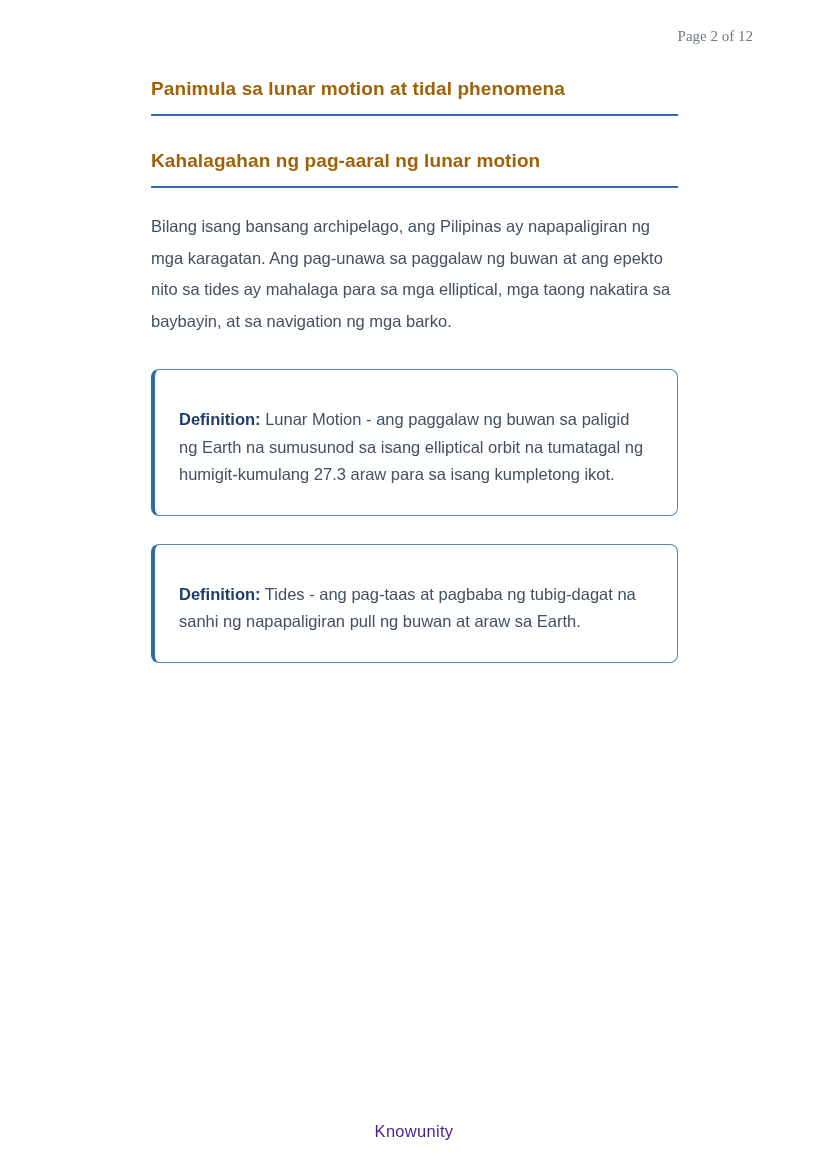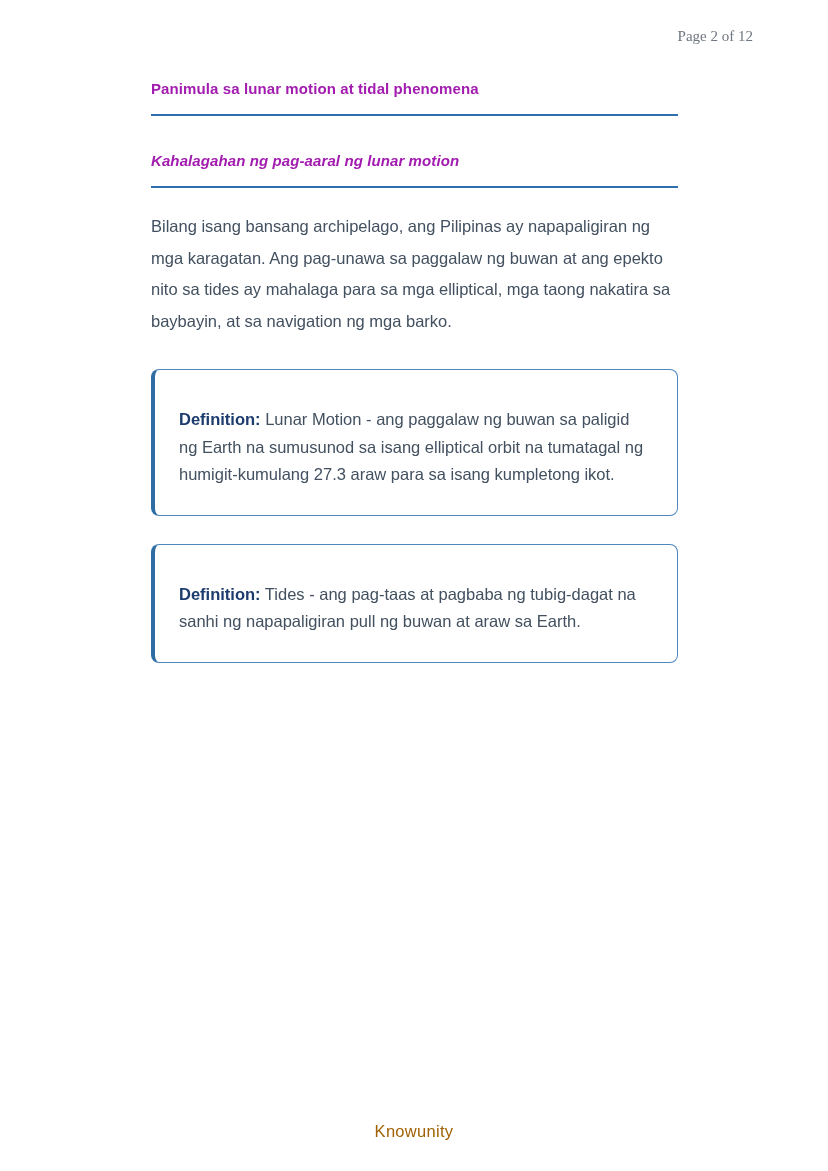--- a/index.html
+++ b/index.html
@@ -22,41 +22,41 @@
   }
 
   .content {
     position: absolute;
     left: 151px;
     top: 78px;
     width: 527px;
   }
 
   .section-heading {
-    font-size: 15px;
+    font-size: 19px;
     font-weight: bold;
-    color: #a21caf;
+    color: #a16207;
     line-height: 22px;
     letter-spacing: 0.1px;
   }
 
   .rule {
     border: none;
     border-top: 2px solid #2f6fae;
     margin-top: 14px;
   }
 
   .body-text {
     margin-top: 23px;
     font-size: 16.5px;
     line-height: 31.5px;
     color: #42505f;
   }
 
-  .heading-2 { margin-top: 34px; font-style: italic; }
+  .heading-2 { margin-top: 34px; }
 
   .def-box {
     margin-top: 32px;
     border: 1.5px solid #4d87bd;
     border-left: 4px solid #2e6da4;
     border-radius: 8px;
     padding: 36px 26px 26px 24px;
     font-size: 16.5px;
     line-height: 27.5px;
     color: #42505f;
@@ -69,21 +69,21 @@
     color: #1d3c6e;
   }
 
   .footer {
     position: absolute;
     left: 0;
     top: 1122px;
     width: 828px;
     text-align: center;
     font-size: 16.5px;
-    color: #a16207;
+    color: #4c1d95;
     letter-spacing: 0.3px;
   }
 </style>
 </head>
 <body>
 
 <div class="page-indicator">Page 2 of 12</div>
 
 <div class="content">
 

